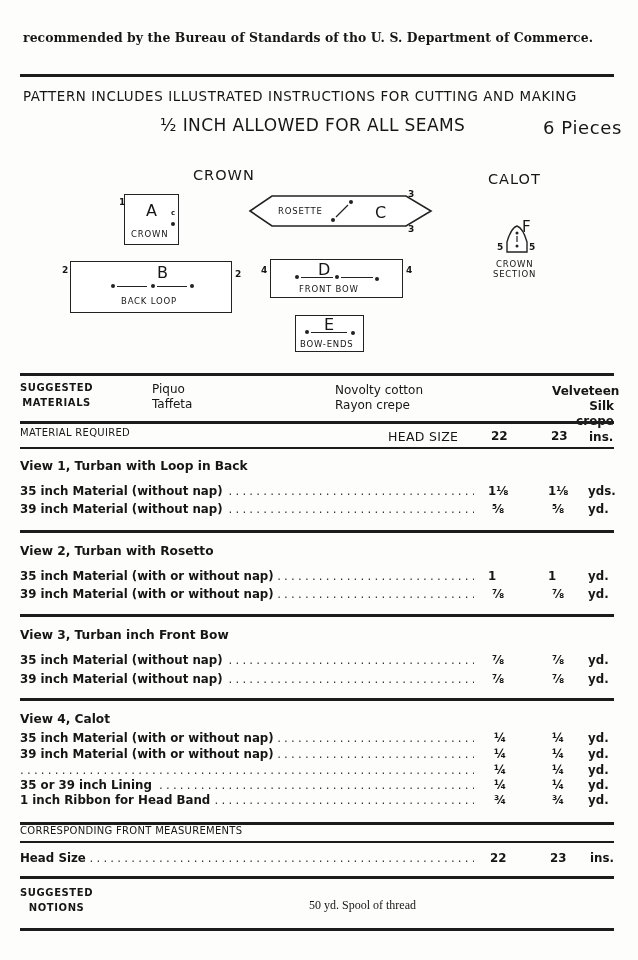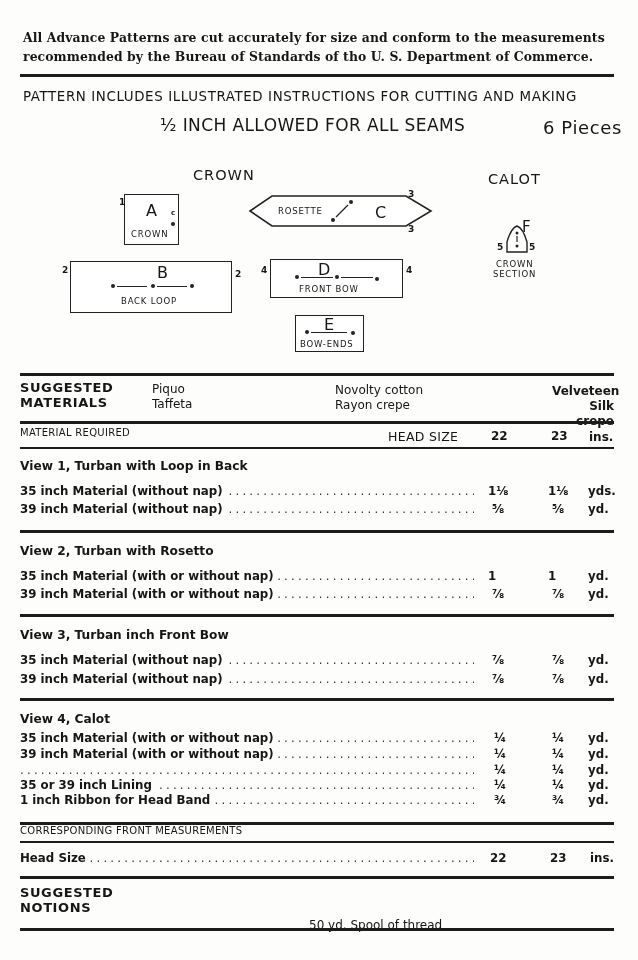--- a/index.html
+++ b/index.html
@@ -14,38 +14,37 @@
   .caps { font-family:"DejaVu Sans", sans-serif; font-size:13.4px; letter-spacing:0.6px; white-space:nowrap; }
   .seam { font-size:17px; letter-spacing:0.4px; }
   .pieces { font-size:18px; }
   .dia-title { font-family:"DejaVu Sans", sans-serif; font-size:14.5px; letter-spacing:1px; }
   .piece { position:absolute; border:1.6px solid #222; background:#fff; box-sizing:border-box; }
   .plabel { position:absolute; font-family:"DejaVu Sans", sans-serif; font-size:8.5px; letter-spacing:0.8px; white-space:nowrap; }
   .pletter { position:absolute; font-family:"DejaVu Sans", sans-serif; font-size:16px; }
   .num { position:absolute; font-family:"DejaVu Sans", sans-serif; font-size:9px; font-weight:bold; }
   .dot { position:absolute; width:4px; height:4px; border-radius:50%; background:#222; }
   .hline { position:absolute; height:1.2px; background:#222; }
-  .bold-head { font-family:"DejaVu Sans", sans-serif; font-weight:bold; font-size:13px; line-height:15px; letter-spacing:0.6px; }
+  .bold-head { font-family:"DejaVu Sans", sans-serif; font-weight:bold; font-size:10px; line-height:15px; letter-spacing:0.6px;text-align:center; }
   .mat { font-family:"DejaVu Sans", sans-serif; font-size:12px; line-height:15px; }
   .row { position:absolute; left:20px; width:594px; height:16px; font-family:"DejaVu Sans", sans-serif;
          font-size:11.8px; font-weight:bold; }
   .row .lbl { position:absolute; left:0; top:0; white-space:nowrap; background:#fdfdfb; padding-right:4px; }
   .row .dots { position:absolute; left:0; top:0; width:454px; overflow:hidden; white-space:nowrap;
                letter-spacing:3.2px; font-weight:normal; color:#333; }
   .row .v1 { position:absolute; left:468px; top:0; width:20px; text-align:left; }
   .row .v2 { position:absolute; left:528px; top:0; width:20px; text-align:left; }
   .row .unit { position:absolute; left:568px; top:0; }
   .viewtitle { position:absolute; left:20px; font-family:"DejaVu Sans", sans-serif; font-size:12.2px; font-weight:bold; }
   .sechead { position:absolute; left:20px; font-family:"DejaVu Sans", sans-serif; font-size:10px; letter-spacing:0.3px; }
 </style>
 </head>
 <body>
 
 <div class="abs intro">
-  <span>All Advance Patterns are cut accurately for size and conform to the measurements</span>
   <span>recommended by the Bureau of Standards of tho U. S. Department of Commerce.</span>
 </div>
 <div class="rule" style="top:74px;"></div>
 
 <div class="abs caps" style="left:23px; top:89px;">PATTERN INCLUDES ILLUSTRATED INSTRUCTIONS FOR CUTTING AND MAKING</div>
 <div class="abs caps seam" style="left:160px; top:115px;">½ INCH ALLOWED FOR ALL SEAMS</div>
 <div class="abs caps pieces" style="left:543px; top:117px;">6 Pieces</div>
 
 <div class="abs dia-title" style="left:193px; top:167px;">CROWN</div>
 <div class="abs dia-title" style="left:488px; top:171px;">CALOT</div>
@@ -235,14 +234,14 @@
   <span class="v1" style="left:470px;">22</span>
   <span class="v2" style="left:530px;">23</span>
   <span class="unit" style="left:570px;">ins.</span>
 </div>
 <div class="rule" style="top:876px;"></div>
 
 <div class="abs bold-head" style="left:20px; top:885px;">
   <div>SUGGESTED</div>
   <div>NOTIONS</div>
 </div>
-<div class="abs mat" style="left:309px; top:918px;">50 yd. Spool of thread</div>
+<div class="abs mat" style="left:309px; top:898px;font-family:Liberation Serif, serif;">50 yd. Spool of thread</div>
 <div class="rule" style="top:928px;"></div>
 
 </body></html>

